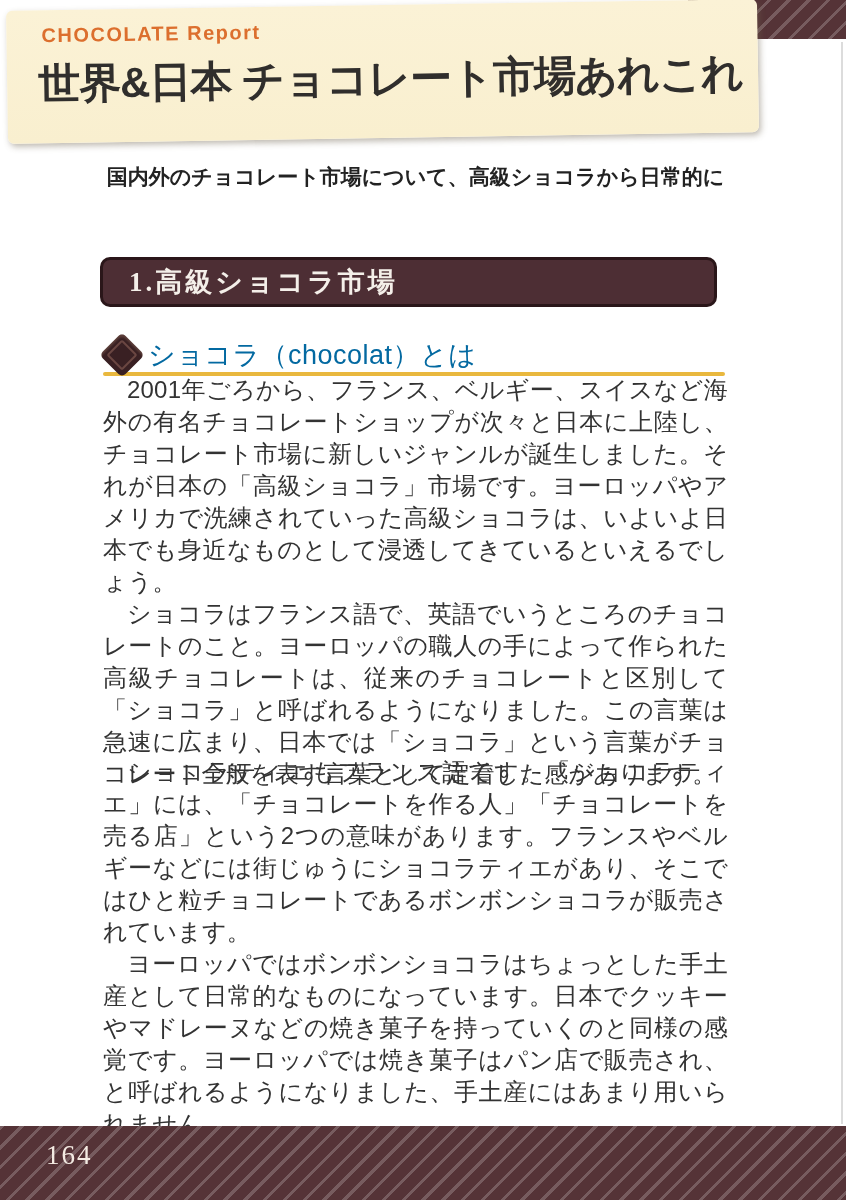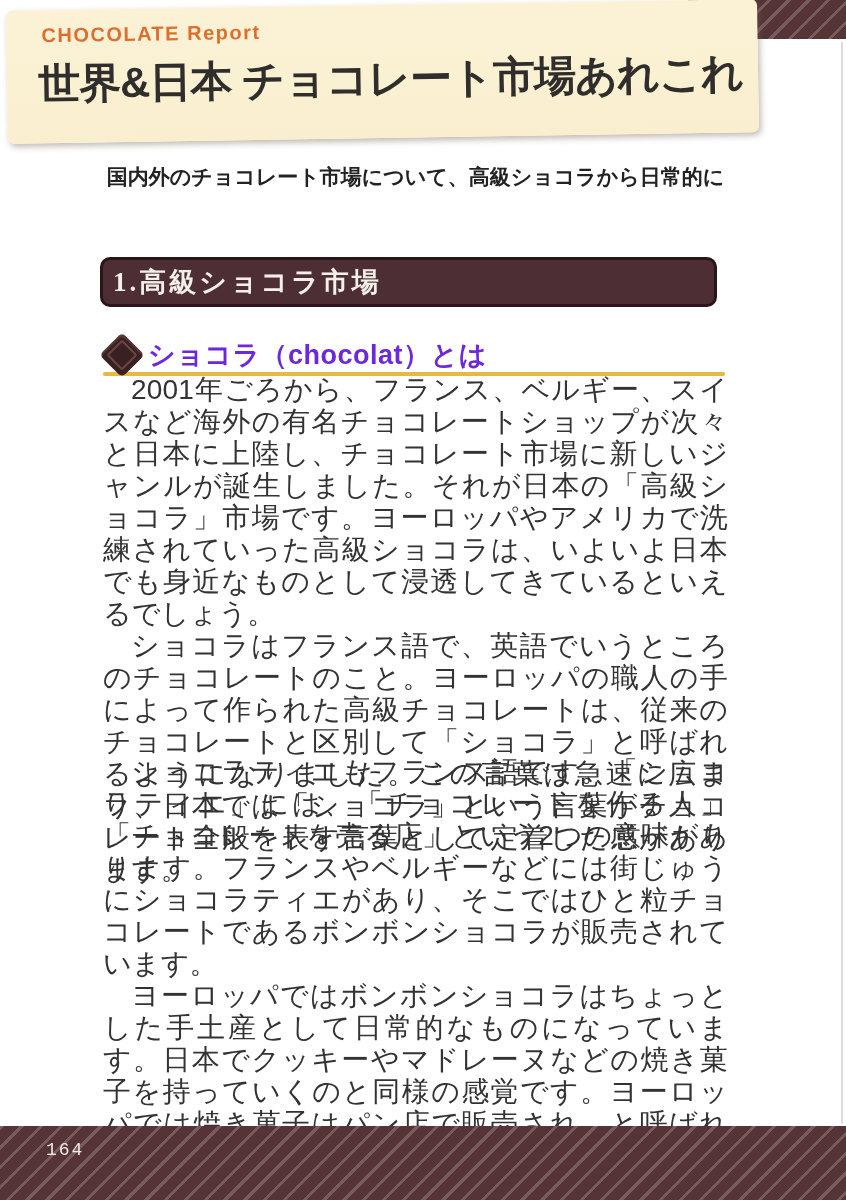--- a/index.html
+++ b/index.html
@@ -19,22 +19,22 @@
       rgba(255,255,255,0) 3px, rgba(255,255,255,0) 14px);
   }
   .top-band{
     position:absolute;top:0;left:688px;right:0;height:39px;
   }
   .footer-band{
     position:absolute;left:0;right:0;bottom:0;height:74px;
   }
   .page-number{
     position:absolute;left:46px;top:14px;
-    font-family:Liberation Mono, monospace;
-    font-size:18px;letter-spacing:2px;color:#f3eae2;
+    font-family:Liberation Serif, serif;
+    font-size:27px;letter-spacing:2px;color:#f3eae2;
   }
   .page-edge{
     position:absolute;right:3px;top:42px;bottom:76px;width:2px;
     background:#dcdcdc;
   }
   
   .banner{
     position:absolute;left:7px;top:5px;width:751px;height:133px;
     background:linear-gradient(180deg,#fbf2d6 0%,#f9efcf 100%);
     border-radius:6px;
@@ -59,21 +59,21 @@
   }
   .intro div{white-space:nowrap;}
   
   .section-bar{
     position:absolute;left:100px;top:257px;width:617px;height:50px;
     box-sizing:border-box;
     background:#4d2e34;
     border:3px solid #2a1619;
     border-radius:10px;
     display:flex;align-items:center;
-    padding-left:10px;
+    padding-left:26px;
     font-family:"Liberation Serif","DejaVu Serif",serif;
     font-size:27px;font-weight:bold;letter-spacing:3px;
     color:#f4efe9;
   }
   
   .subhead{
     position:absolute;left:103px;width:622px;height:40px;
   }
   .subhead .rule{
     position:absolute;left:0;bottom:0;width:100%;height:4px;
@@ -85,27 +85,27 @@
     transform:rotate(45deg);
     z-index:2;
     box-shadow:inset 2px 2px 2px rgba(160,120,100,0.35);
   }
   .diamond::after{
     content:"";position:absolute;left:5px;top:5px;right:5px;bottom:5px;
     border:2px solid #77504a;border-radius:2px;opacity:0.8;
   }
   .subhead-label{
     position:absolute;left:45px;top:1px;
-    font-size:27px;font-weight:bold;letter-spacing:0.5px;
-    color:#6d28d9;white-space:nowrap;z-index:1;
+    font-size:27px;font-weight:normal;letter-spacing:0.5px;
+    color:#0369a1;white-space:nowrap;z-index:1;
   }
   
   .body-block{
     position:absolute;left:103px;width:625px;
-    font-size:28px;line-height:32px;color:#333333;
+    font-size:24px;line-height:32px;color:#333333;
   }
   .body-block p{
     margin:0;text-indent:1em;text-align:justify;
     word-break:break-all;letter-spacing:0.2px;
   }
   .body-a{top:374px;}
   .body-b{top:756px;}
   .subhead-a{top:336px;}
   .subhead-b{top:702px;}
 </style>

